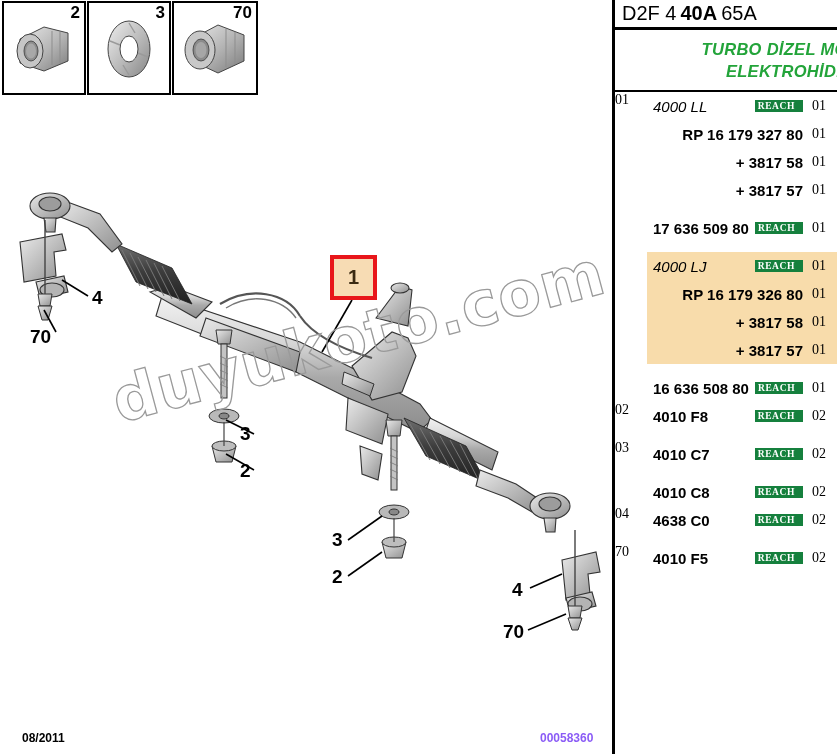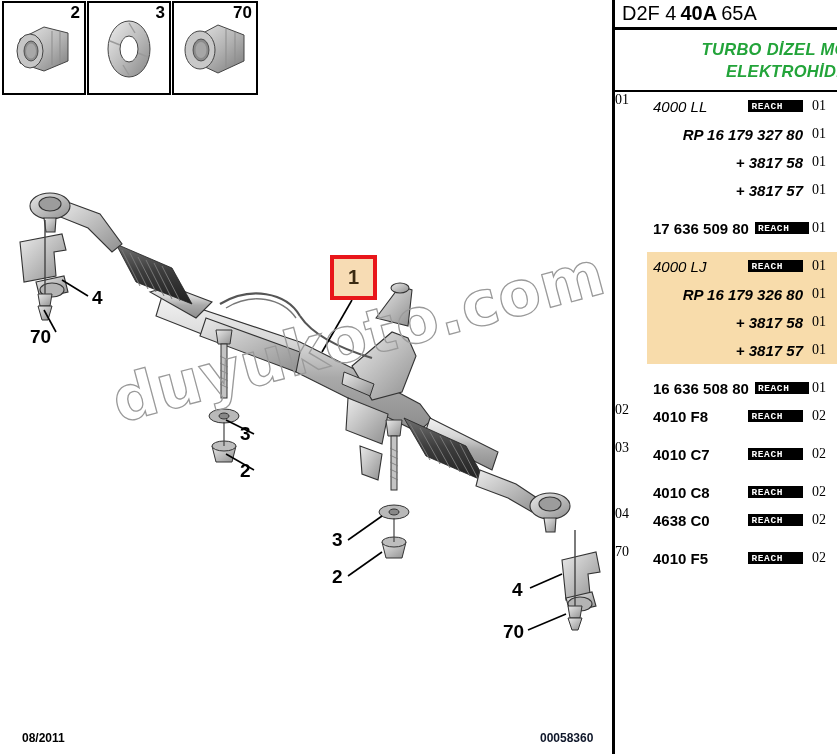--- a/index.html
+++ b/index.html
@@ -115,21 +115,21 @@
     font-size: 12px;
     font-weight: bold;
     color: #000;
   }
   #footer-code {
     position: absolute;
     left: 540px;
     top: 731px;
     font-size: 12px;
     font-weight: bold;
-    color: #0f172a;
+    color: #8b5cf6;
   }
 
   
   #panel {
     position: absolute;
     left: 612px;
     top: 0;
     width: 225px;
     height: 754px;
     box-sizing: border-box;
@@ -216,34 +216,34 @@
     box-sizing: border-box;
     position: relative;
   }
   .ref-text {
     font-size: 15px;
     color: #000;
     white-space: nowrap;
   }
   .ref-text.bold { font-weight: bold; }
   .ref-text.italic { font-style: italic; }
-  .ref-text.italic-bold { font-style: italic; font-weight: bold; }
+  .ref-text.italic-bold { font-weight: bold; }
   .ref-spacer { flex: 1 1 auto; }
 
   .reach-badge {
     display: inline-block;
-    background: #000000;
+    background: #15803d;
     color: #ffffff;
     font-size: 9.5px;
     font-weight: bold;
     letter-spacing: 0.6px;
-    padding: 2px 20px 1px 3px;
+    padding: 2px 8px 1px 3px;
     line-height: 1;
     margin-left: 6px;
-    font-family: Liberation Mono, monospace;
+    font-family: Liberation Serif, serif;
   }
 
   .qty-line {
     height: 28px;
     display: flex;
     align-items: center;
     justify-content: flex-start;
     padding-left: 5px;
     font-size: 14px;
     color: #000;

